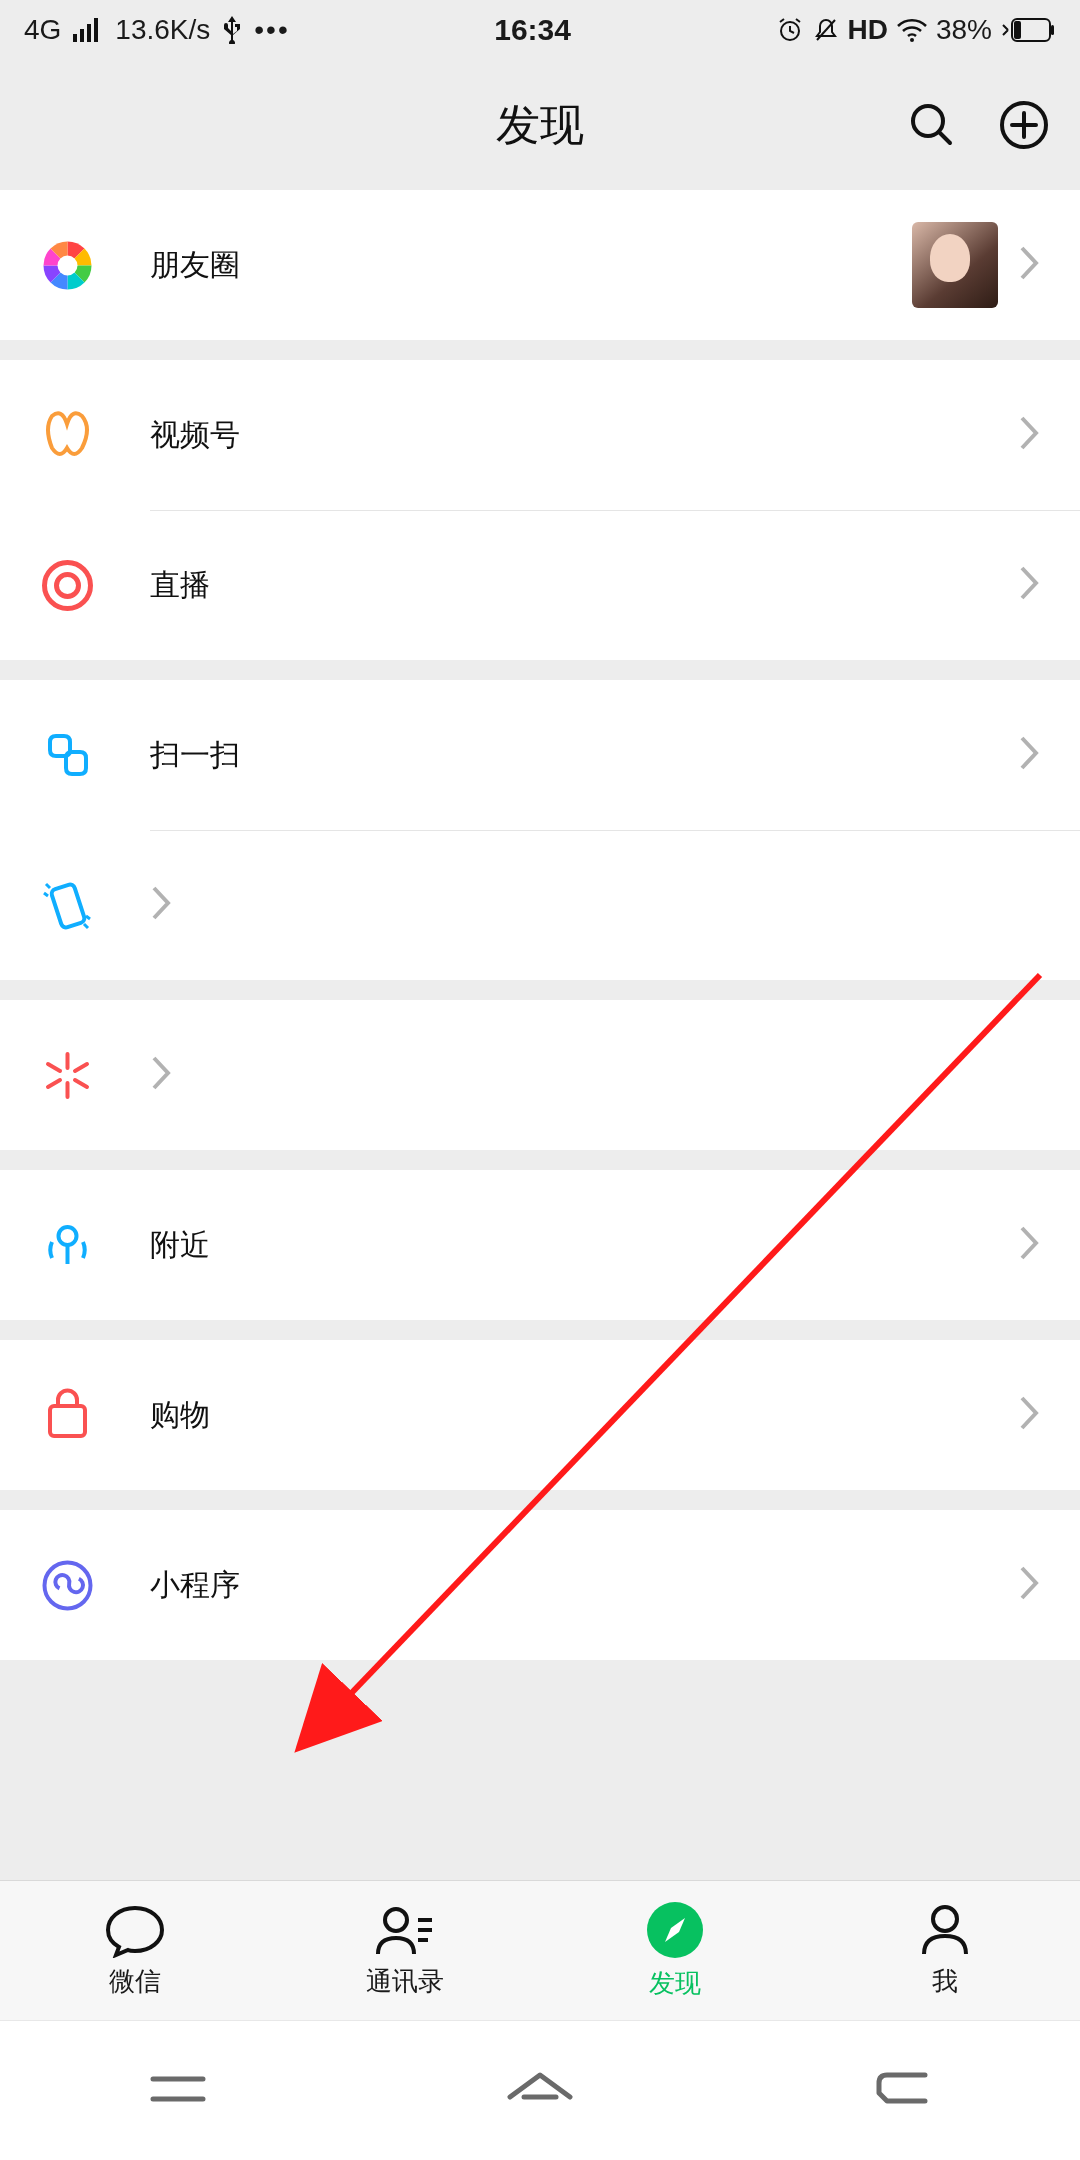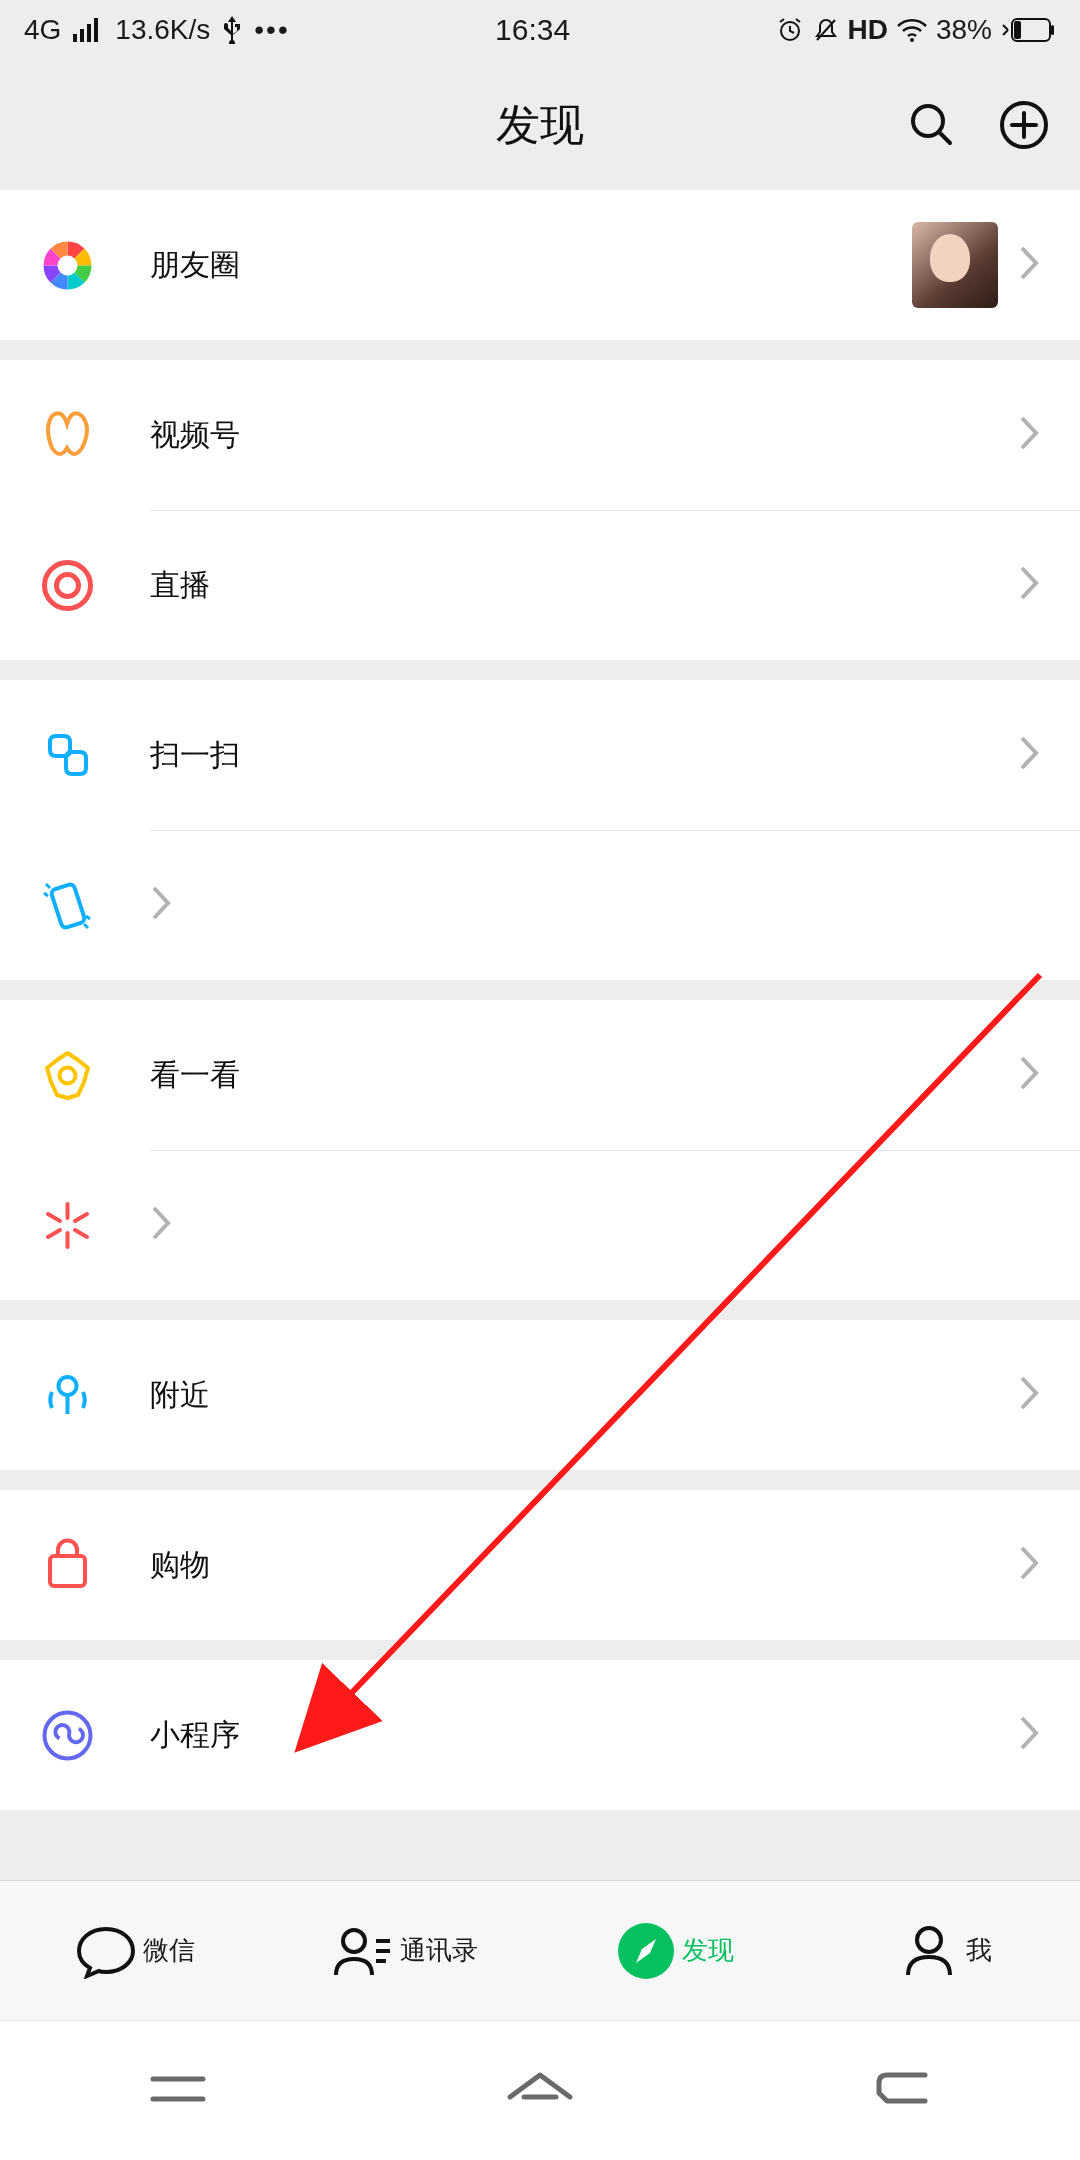--- a/index.html
+++ b/index.html
@@ -16,21 +16,21 @@
     height: 60px;
     display: flex;
     align-items: center;
     justify-content: space-between;
     padding: 0 24px;
     font-size: 28px;
     color: #1a1a1a;
     background: #ededed;
   }
   .status-left { display: flex; align-items: center; gap: 12px; font-weight: 500;}
-  .status-center { font-weight: 400; font-size: 30px;}
+  .status-center { font-weight: 700; font-size: 30px;}
   .status-right { display: flex; align-items: center; gap: 8px; }
   .header {
     height: 130px;
     display: flex;
     align-items: center;
     background: #ededed;
     position: relative;
   }
   .header-title {
     flex: 1;
@@ -111,21 +111,21 @@
     bottom: 140px;
     left: 0; right: 0;
     height: 140px;
     background: #f7f7f7;
     border-top: 1px solid #d9d9d9;
     display: flex;
   }
   .tab {
     flex: 1;
     display: flex;
-    flex-direction: row;
+    flex-direction: column;
     align-items: center;
     justify-content: center;
     gap: 6px;
   }
   .tab-label { font-size: 26px; color: #1a1a1a; }
   .tab.active .tab-label { color: #07c160; }
   .navbar {
     position: absolute;
     bottom: 0; left: 0; right: 0;
     height: 140px;
@@ -281,32 +281,20 @@
       <span class="chevron"><svg width="22" height="38" viewBox="0 0 22 38">
             <path d="M4 4 L18 19 L4 34" fill="none" stroke="#b2b2b2" stroke-width="4"></path>
           </svg></span>
     </div>
   </div>
 
   <div class="group">
     <div class="item">
       <span class="item-icon">
         <svg width="55" height="55" viewBox="0 0 55 55">
-            <path d="M27.5 5 L38 12 L48 20 L44 34 L38 47 L27.5 50 L17 47 L11 34 L7 20 L17 12 Z" fill="none" stroke="#ffc300" stroke-width="4" stroke-linejoin="round"></path>
-            <circle cx="27.5" cy="27.5" r="8" fill="none" stroke="#ffc300" stroke-width="4"></circle>
-          </svg>
-      </span>
-      <span class="item-label">看一看</span>
-      <span class="chevron"><svg width="22" height="38" viewBox="0 0 22 38">
-            <path d="M4 4 L18 19 L4 34" fill="none" stroke="#b2b2b2" stroke-width="4"></path>
-          </svg></span>
-    </div>
-    <div class="item">
-      <span class="item-icon">
-        <svg width="55" height="55" viewBox="0 0 55 55">
             <g stroke="#fa5151" stroke-width="4" stroke-linecap="round">
               <path d="M27.5 6 V20"></path>
               <path d="M27.5 35 V49"></path>
               <path d="M8 16 L20 23"></path>
               <path d="M35 32 L47 39"></path>
               <path d="M8 39 L20 32"></path>
               <path d="M35 23 L47 16"></path>
             </g>
           </svg>
       </span>

